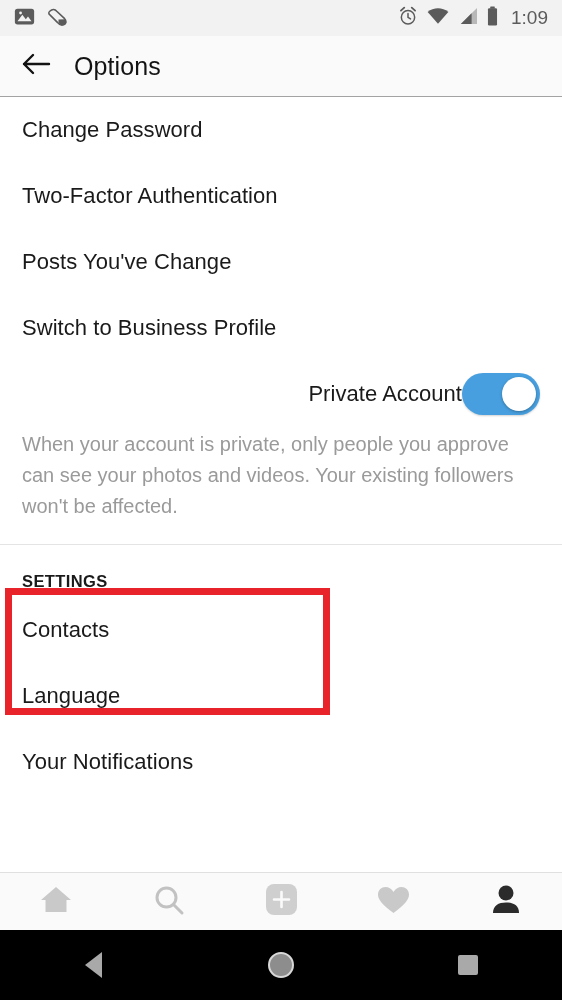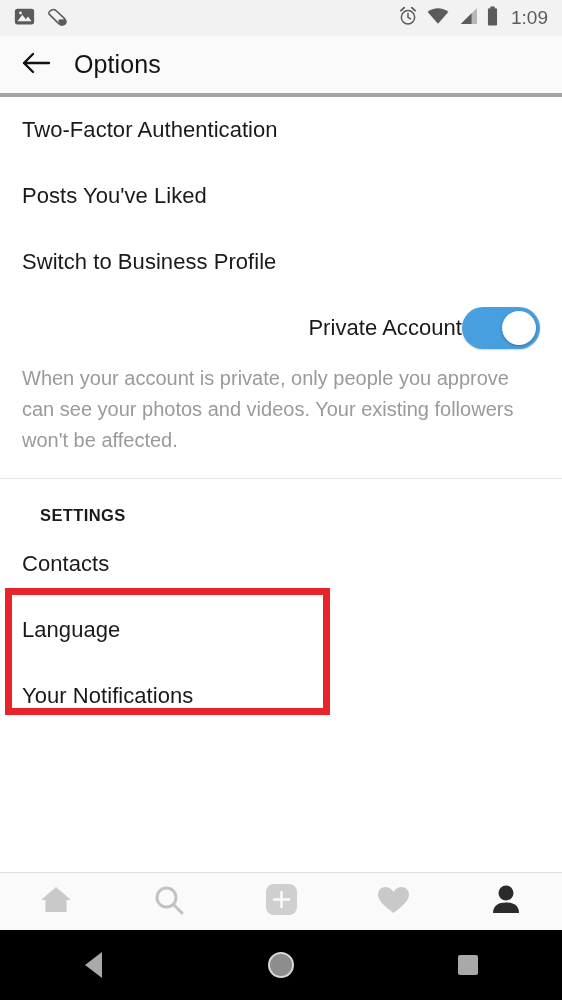--- a/index.html
+++ b/index.html
@@ -29,21 +29,21 @@
     font-size: 19px; color: #5b5b5b; letter-spacing: 0px;
     margin-left: 4px; font-family: "Liberation Sans", sans-serif;
   }
   .sicon { display: block; }
 
   
   .appbar {
     position: absolute; top: 36px; left: 0;
     width: 562px; height: 61px;
     background: #fafafa;
-    border-bottom: 4px solid #a3a3a3;
+    border-bottom: 1px solid #a3a3a3;
     display: flex; align-items: center;
   }
   .back-btn {
     width: 56px; height: 56px; margin-left: 8px;
     display: flex; align-items: center; justify-content: center;
     cursor: pointer;
   }
   .appbar-title {
     font-size: 25px; color: #131313; font-weight: 500;
     margin-left: 10px; letter-spacing: 0.1px;
@@ -85,21 +85,21 @@
     padding: 2px 22px 22px 22px;
     font-size: 20px; line-height: 31px; color: #9a9a9a;
   }
   .divider {
     height: 1px; background: #e4e4e4; width: 100%;
   }
 
   .section-header {
     height: 52px;
     display: flex; align-items: flex-end;
-    padding: 0 22px 6px 40px;
+    padding: 0 22px 6px 22px;
   }
   .section-header .label {
     font-size: 16.5px; color: #1a1a1a; font-weight: bold; letter-spacing: 0.4px;
   }
 
   
   .annotation-box {
     position: absolute;
     left: 5px; top: 588px;
     width: 325px; height: 127px;
@@ -208,24 +208,27 @@
           <path d="M28 13 L3 13 M12 4 L3 13 L12 22" fill="none" stroke="#131313" stroke-width="2.4" stroke-linecap="round" stroke-linejoin="round"></path>
         </svg>
       </span>
     </div>
     <div class="appbar-title">Options</div>
   </div>
 
   <div class="content">
 
     <div class="list-row">
+      <span class="label">Change Password</span>
+    </div>
+    <div class="list-row">
       <span class="label">Two-Factor Authentication</span>
     </div>
     <div class="list-row">
-      <span class="label">Posts You've Liked</span>
+      <span class="label">Posts You've Change</span>
     </div>
     <div class="list-row">
       <span class="label">Switch to Business Profile</span>
     </div>
 
     <div class="list-row with-toggle">
       <span class="label">Private Account</span>
       <span class="toggle">
         <span class="knob"></span>
       </span>

